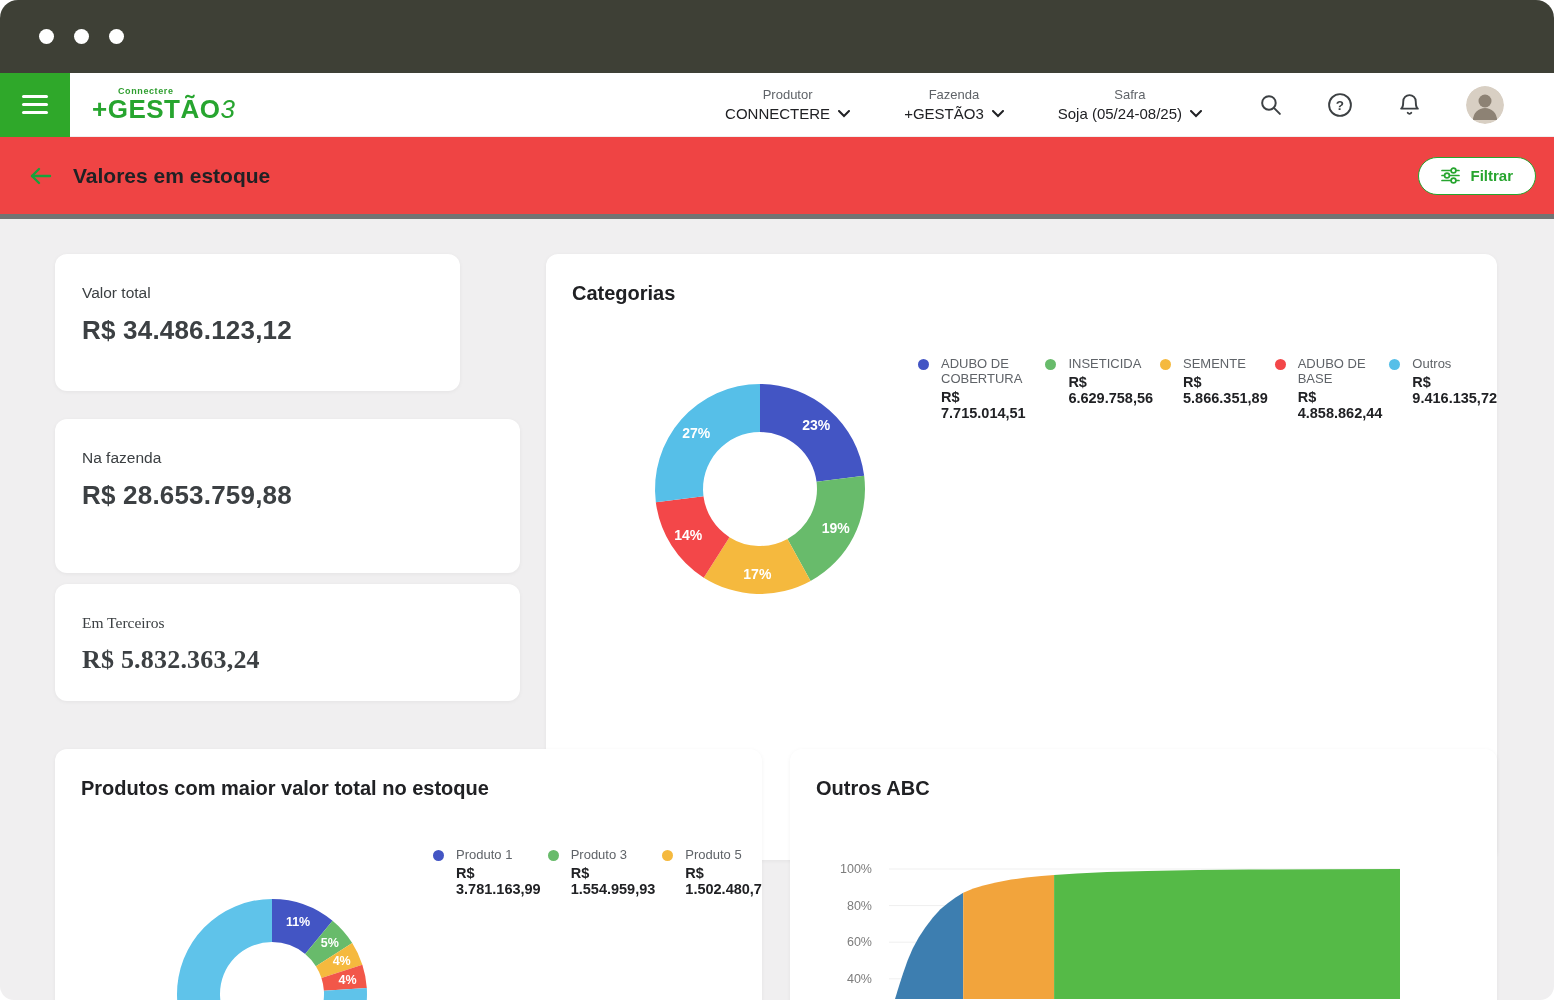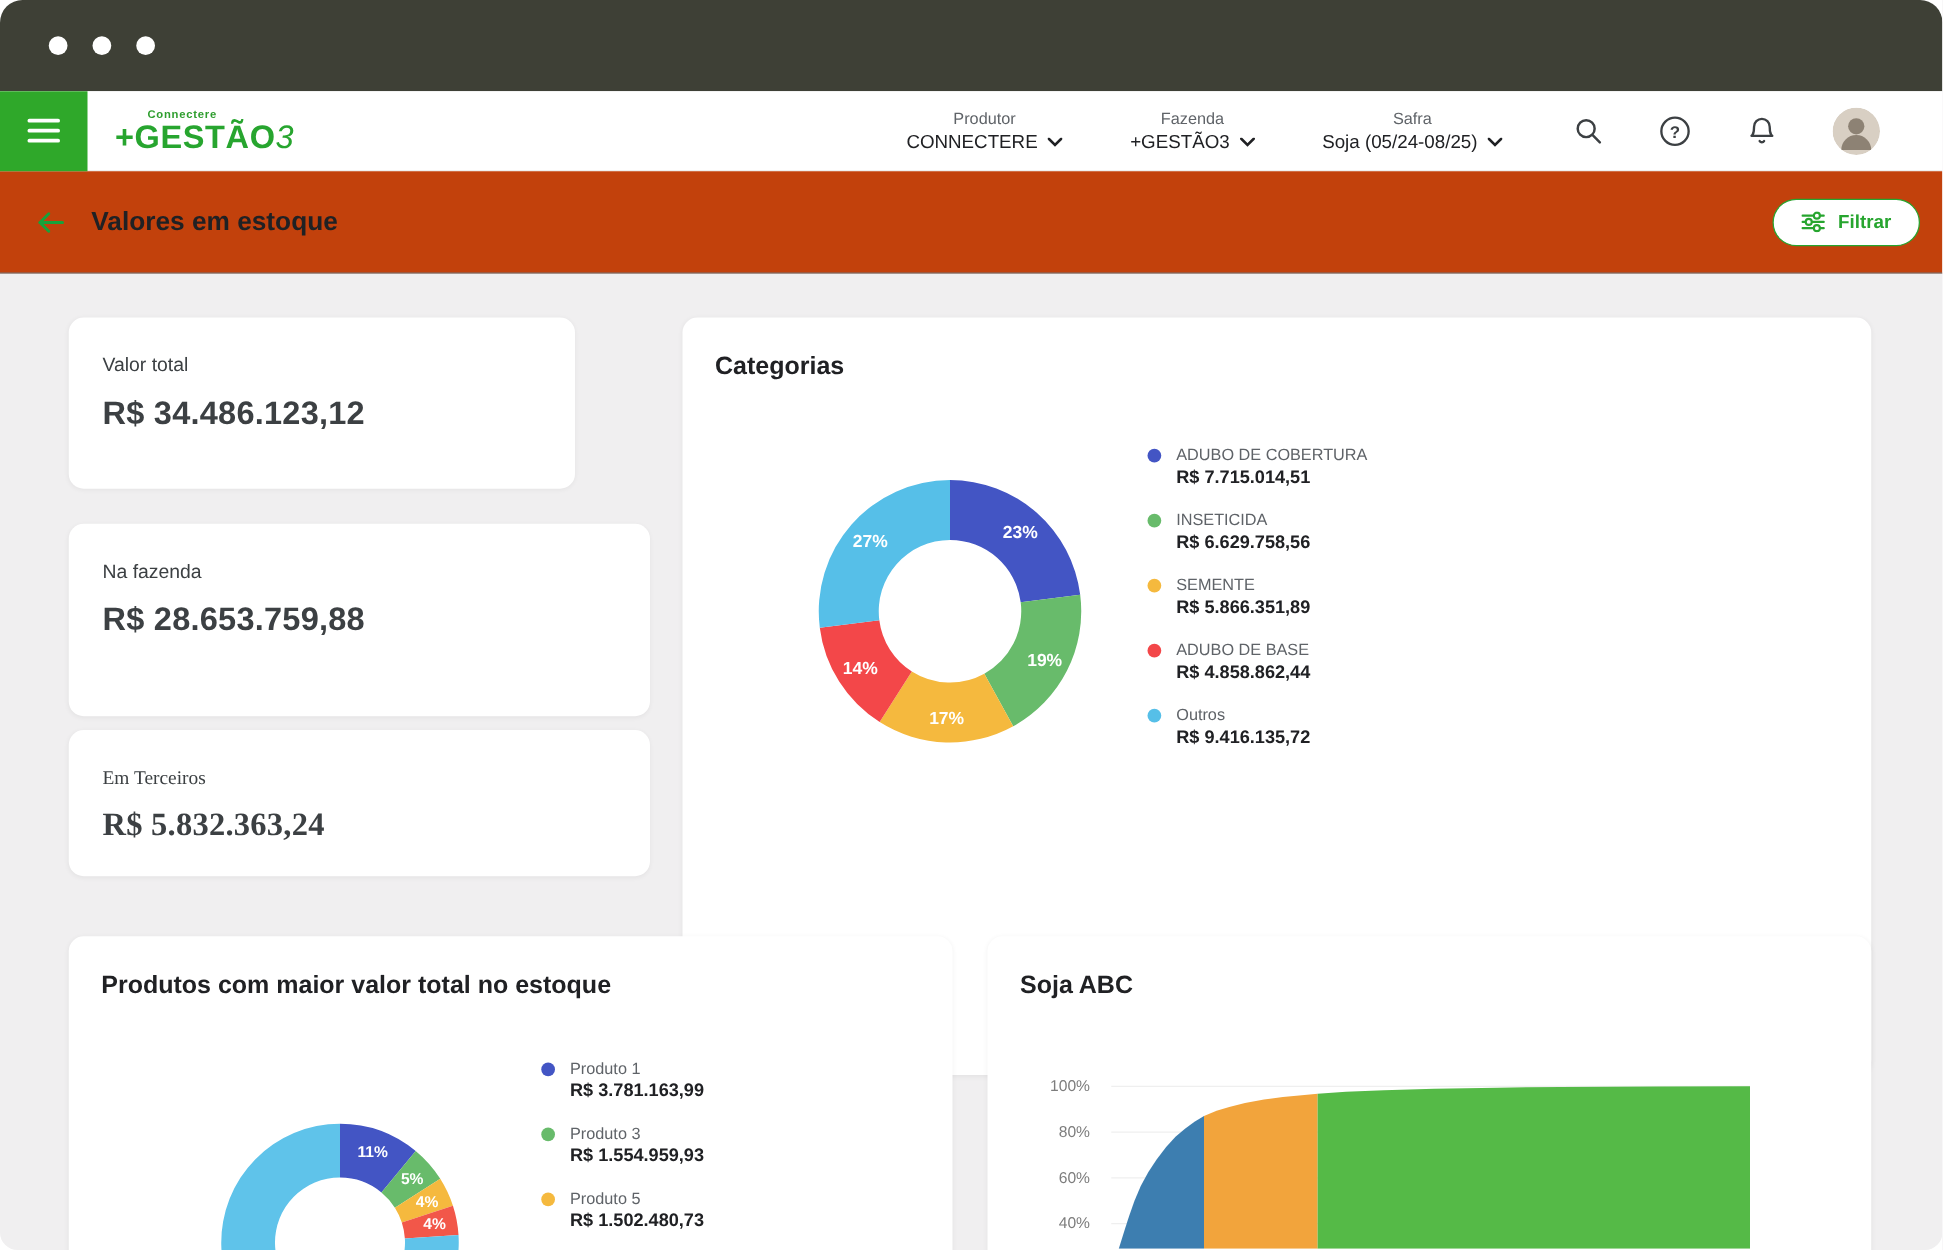--- a/index.html
+++ b/index.html
@@ -43,21 +43,21 @@
   .logo-3 { font-weight: 400; font-style: italic; }
   .selectors { margin-left: auto; display: flex; gap: 54px; align-items: center; justify-content: center; }
   .selector { text-align: center; cursor: pointer; }
   .sel-label { font-size: 13px; color: #5f6368; margin-bottom: 3px; }
   .sel-value { font-size: 15px; color: #202124; font-weight: 500; display: flex; align-items: center; justify-content: center; gap: 8px; }
   .header-icons { display: flex; align-items: center; gap: 44px; margin-left: 56px; padding-right: 50px; }
   .hicon { cursor: pointer; display: flex; align-items: center; }
   .avatar { width: 38px; height: 38px; border-radius: 50%; overflow: hidden; cursor: pointer; flex: none; }
   
   .pagebar {
-    height: 82px; background: #c2410c; border-bottom: 1px solid #737373;
+    height: 82px; background: #ef4444; border-bottom: 5px solid #737373;
     display: flex; align-items: center; padding: 0 18px 0 27px;
   }
   .back-btn { cursor: pointer; display: flex; align-items: center; }
   .page-title { font-size: 21px; font-weight: 700; color: #202124; margin-left: 20px; }
   .filtrar-btn {
     margin-left: auto; display: flex; align-items: center; gap: 10px;
     border: 1.5px solid #27a52f; color: #27a52f; background: #fff;
     border-radius: 20px; height: 38px; padding: 0 22px;
     font-size: 15px; font-weight: 700; cursor: pointer;
     font-family: "Liberation Sans", sans-serif;
@@ -75,21 +75,21 @@
   .sum-label { font-size: 15.5px; color: #3c4043; margin: 30px 0 0 27px; }
   .sum-value { font-size: 26px; font-weight: 700; color: #3c4043; margin: 13px 0 0 27px; letter-spacing: .2px; }
   .card-categorias { left: 546px; top: 35px; width: 951px; height: 606px; overflow: hidden; }
   .card-produtos   { left: 55px;  top: 530px; width: 707px; height: 330px; overflow: hidden; }
   .card-abc        { left: 790px; top: 530px; width: 707px; height: 330px; overflow: hidden; }
   .card-title { font-size: 20px; font-weight: 700; color: #202124; margin: 28px 0 0 26px; }
   .donut-cat  { position: absolute; left: 84px;  top: 105px; }
   .donut-prod { position: absolute; left: 107px; top: 135px; }
   .abc-svg    { position: absolute; left: 0; top: 85px; }
   svg text { font-family: "Liberation Sans", sans-serif; }
-  .legend { position: absolute; display: flex; flex-direction: column; gap: 18px; }
+  .legend { position: absolute; display: flex; flex-direction: row; gap: 7px; }
   .legend-cat  { left: 372px; top: 102px; }
   .legend-prod { left: 378px; top: 98px; }
   .legend-row { display: flex; align-items: flex-start; }
   .dot { width: 11px; height: 11px; border-radius: 50%; margin: 3px 12px 0 0; flex: none; background: #999; }
   .l-label { font-size: 13px; color: #5f6368; }
   .l-value { font-size: 14.5px; font-weight: 700; color: #202124; margin-top: 3px; }
   .ver-mais { position: absolute; right: 26px; bottom: 22px; color: #27a52f; font-weight: 700; font-size: 15.5px; cursor: pointer; }
 </style>
 </head>
 <body>
@@ -298,21 +298,21 @@
           <span class="dot" style="background: rgb(245, 185, 62);"></span>
           <div>
               <div class="l-label">Produto 5</div>
                <div class="l-value">R$ 1.502.480,73</div>
             </div>
         </div>
       </div>
     </div>
 
     <div class="card card-abc">
-      <h2 class="card-title">Soja ABC</h2>
+      <h2 class="card-title">Outros ABC</h2>
       <svg id="abc-chart" class="abc-svg" width="707" height="165">
           <line x1="99" y1="35" x2="610" y2="35" stroke="#efefef" stroke-width="1"></line>
           <text x="82" y="35" text-anchor="end" dominant-baseline="central" fill="#7d7d7d" font-size="12.5">100%</text>
           <line x1="99" y1="71.6" x2="610" y2="71.6" stroke="#efefef" stroke-width="1"></line>
           <text x="82" y="71.6" text-anchor="end" dominant-baseline="central" fill="#7d7d7d" font-size="12.5">80%</text>
           <line x1="99" y1="108.2" x2="610" y2="108.2" stroke="#efefef" stroke-width="1"></line>
           <text x="82" y="108.2" text-anchor="end" dominant-baseline="central" fill="#7d7d7d" font-size="12.5">60%</text>
           <line x1="99" y1="144.8" x2="610" y2="144.8" stroke="#efefef" stroke-width="1"></line>
           <text x="82" y="144.8" text-anchor="end" dominant-baseline="central" fill="#7d7d7d" font-size="12.5">40%</text>
           <path d="M105.0 165.0 L 105.0 164.9 L 109.0 152.1 L 113.1 139.3 L 117.6 126.5 L 122.7 114.6 L 128.7 103.6 L 135.3 93.6 L 142.9 83.5 L 150.4 75.3 L 158.0 68.9 L 165.6 63.4 L 173.2 58.8 L 173.2 165.0 Z" fill="#3d7eb0"></path>

